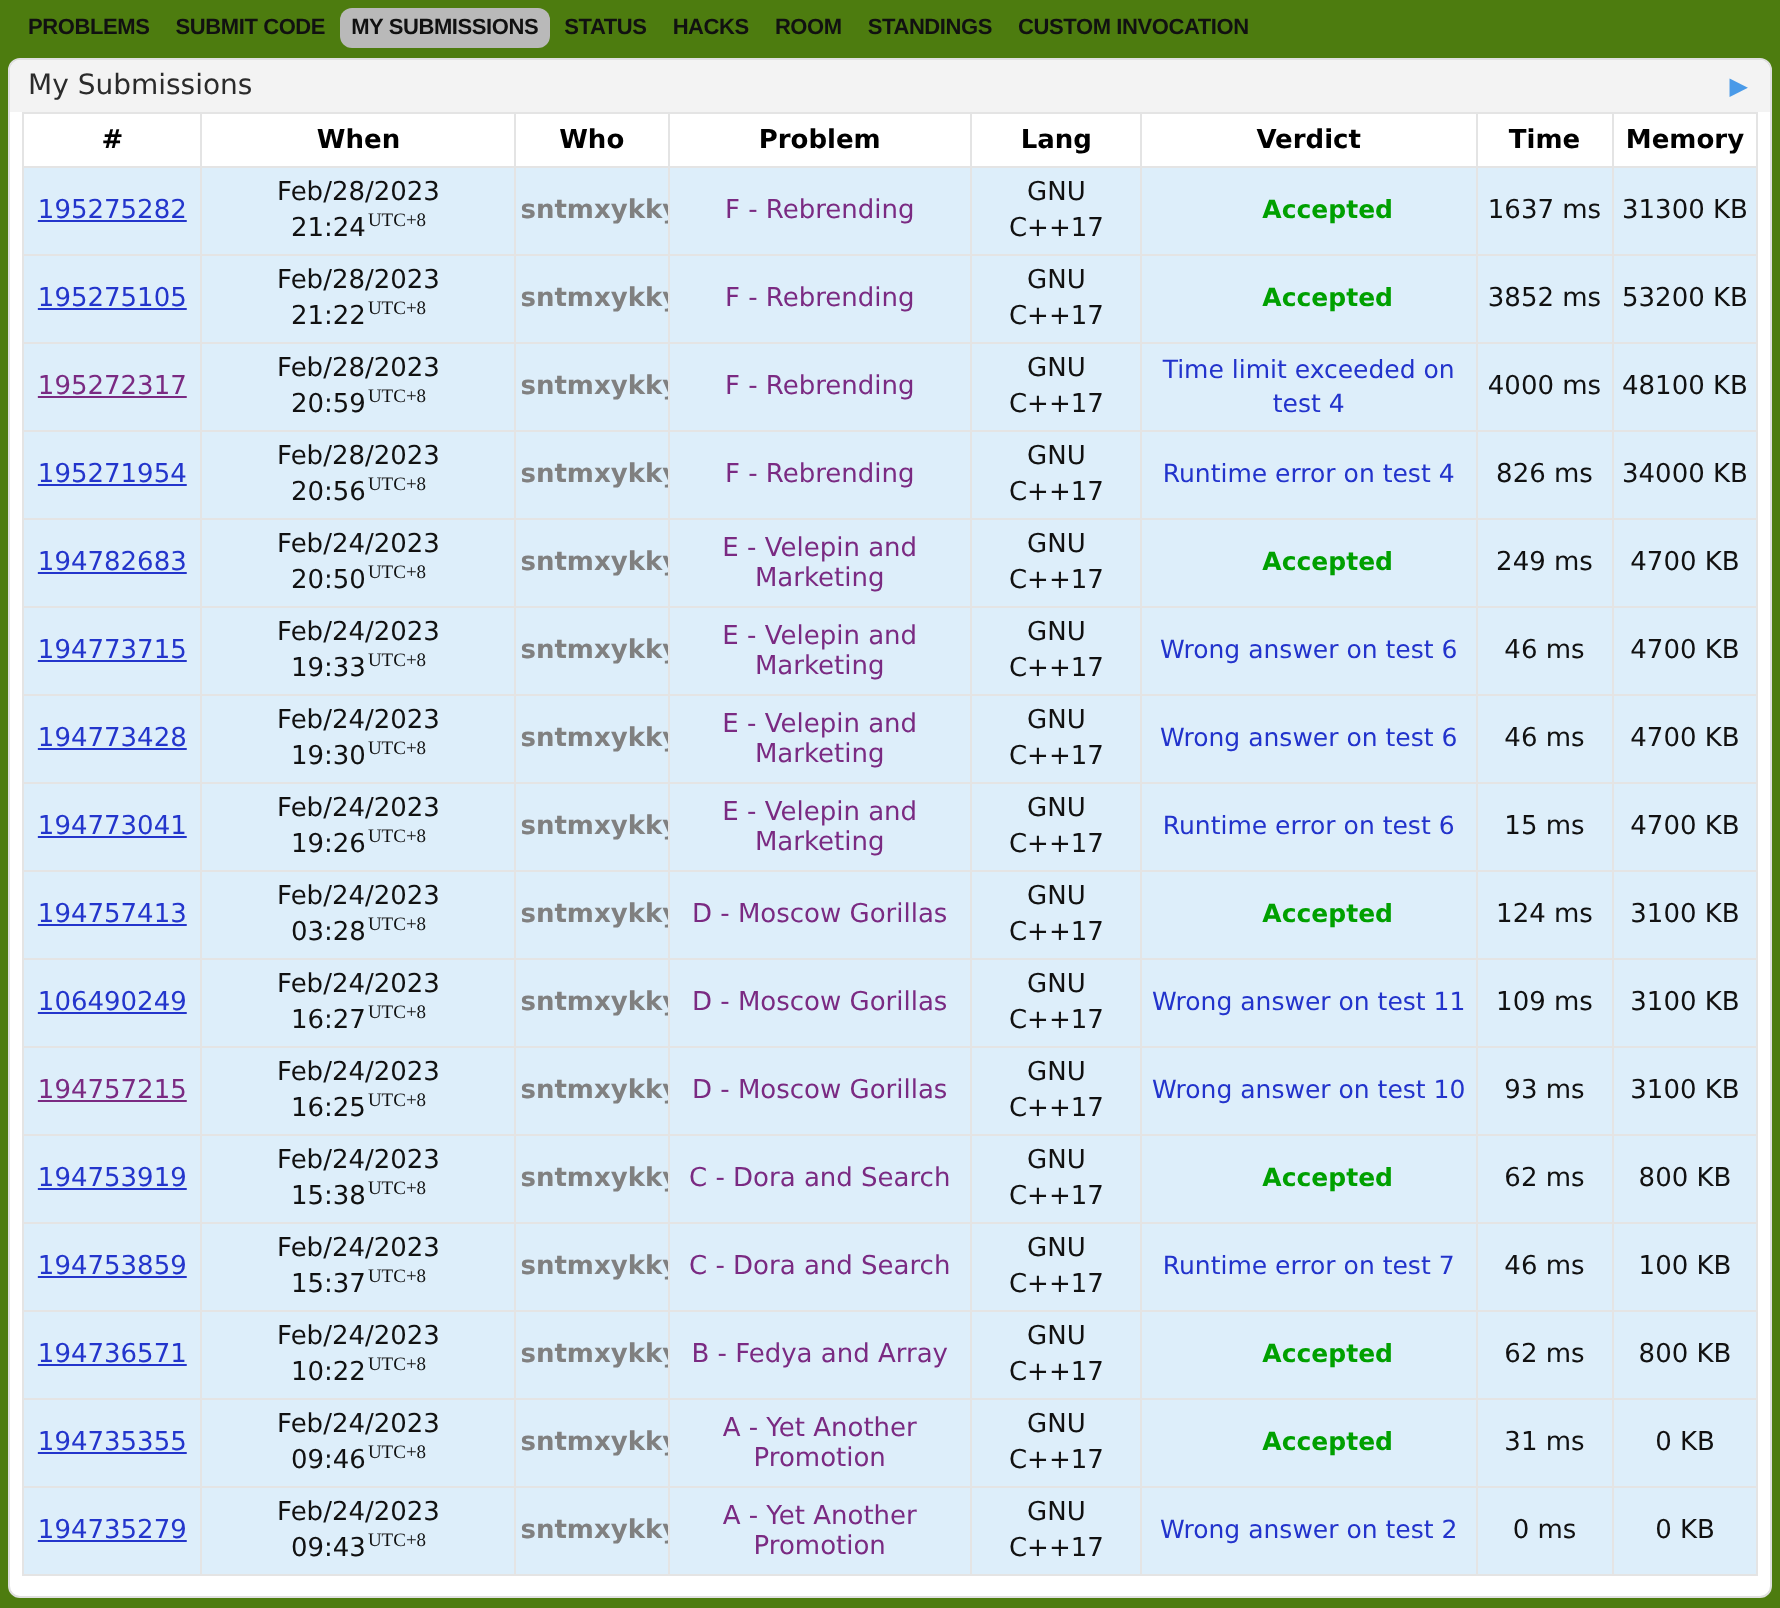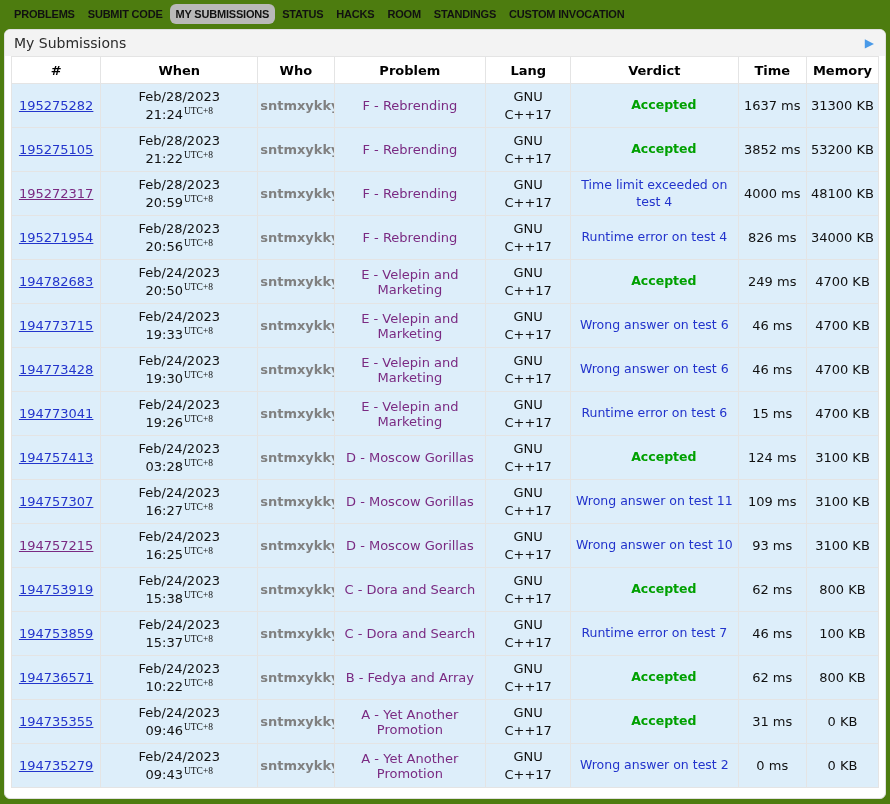--- a/index.html
+++ b/index.html
@@ -319,21 +319,21 @@
     <td class="lang-cell">
       <span>GNU</span><br>
       <span>C++17</span>
     </td>
     <td><span class="verdict-text verdict-accepted">Accepted</span></td>
     <td>124 ms</td>
     <td>3100 KB</td>
   </tr>
 
   <tr>
-    <td><a class="id-link">194757307</a></td>
+    <td><a class="id-link">106490249</a></td>
     <td class="when-cell">
       <span>Feb/24/2023</span><br>
       <span>16:27</span><span class="tz-sup">UTC+8</span>
     </td>
     <td><a class="who-link">sntmxykky</a></td>
     <td><a class="problem-link">D - Moscow Gorillas</a></td>
     <td class="lang-cell">
       <span>GNU</span><br>
       <span>C++17</span>
     </td>

